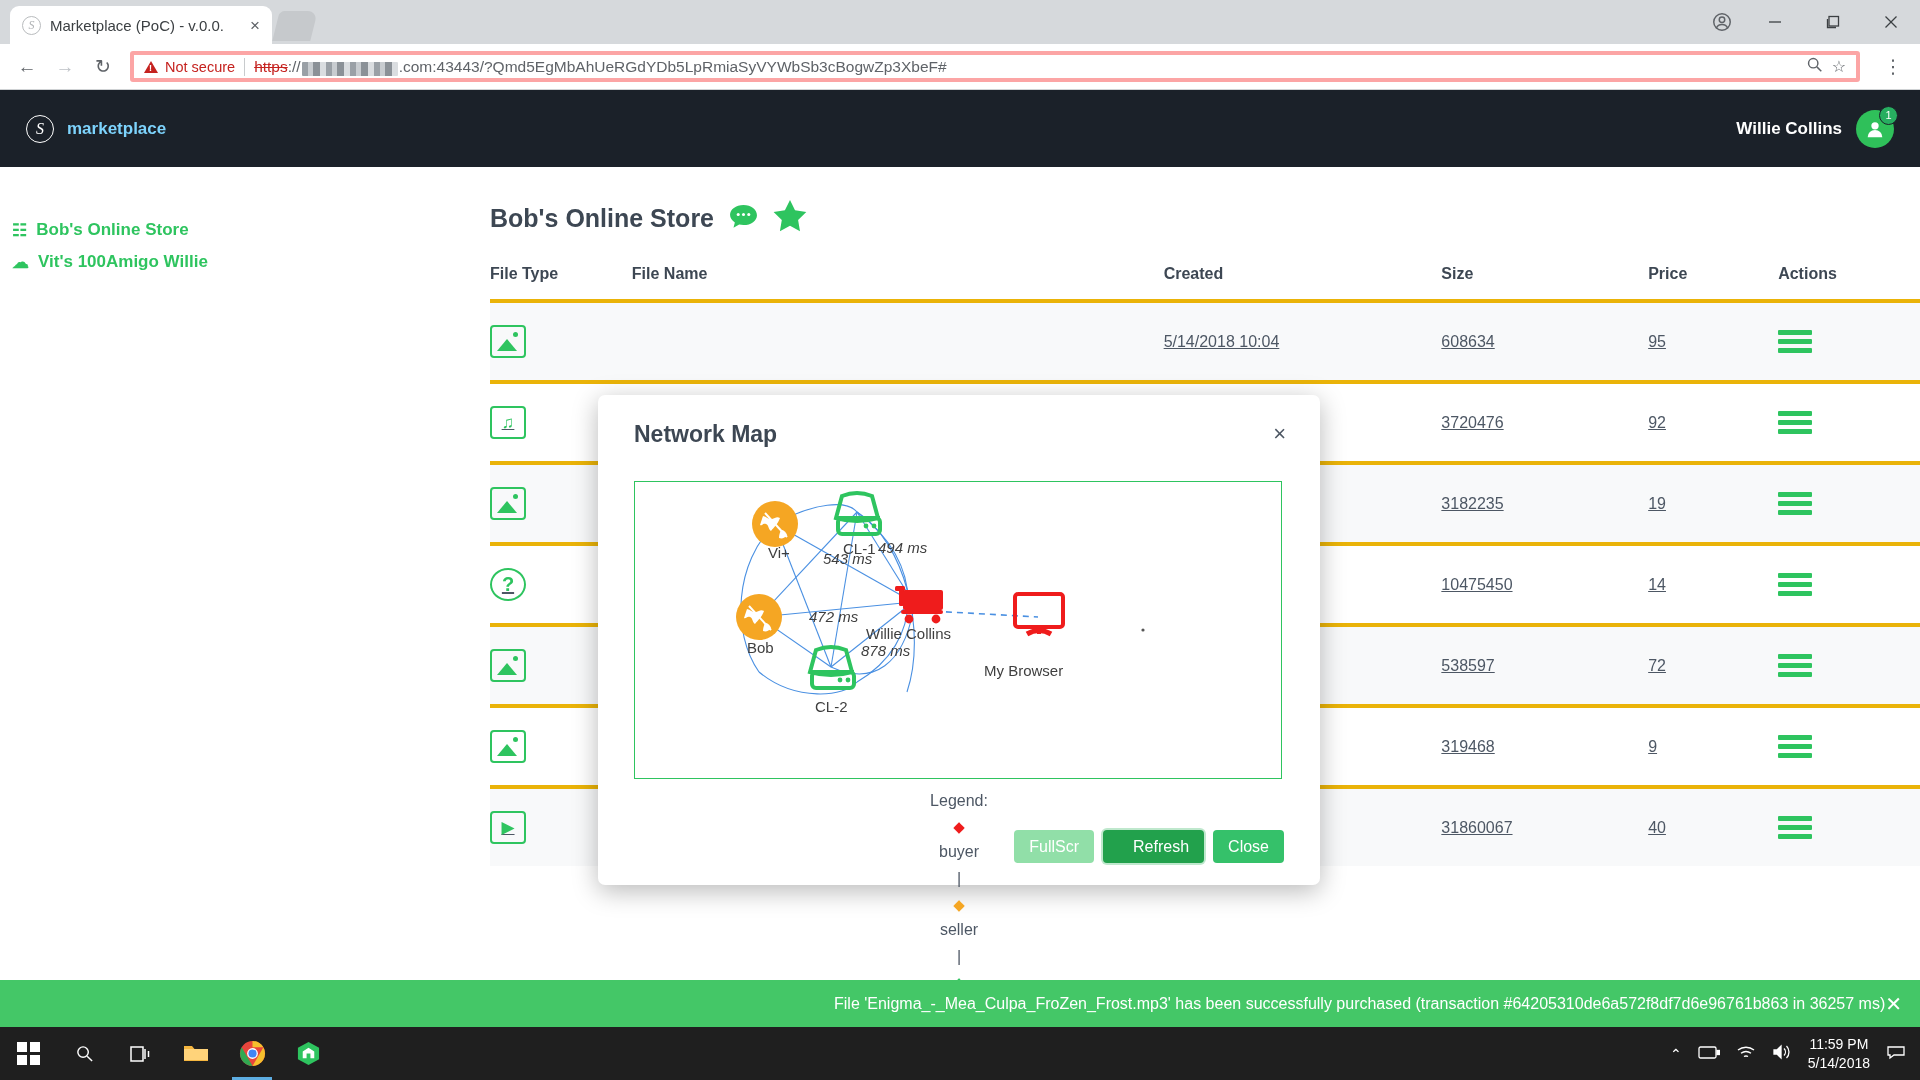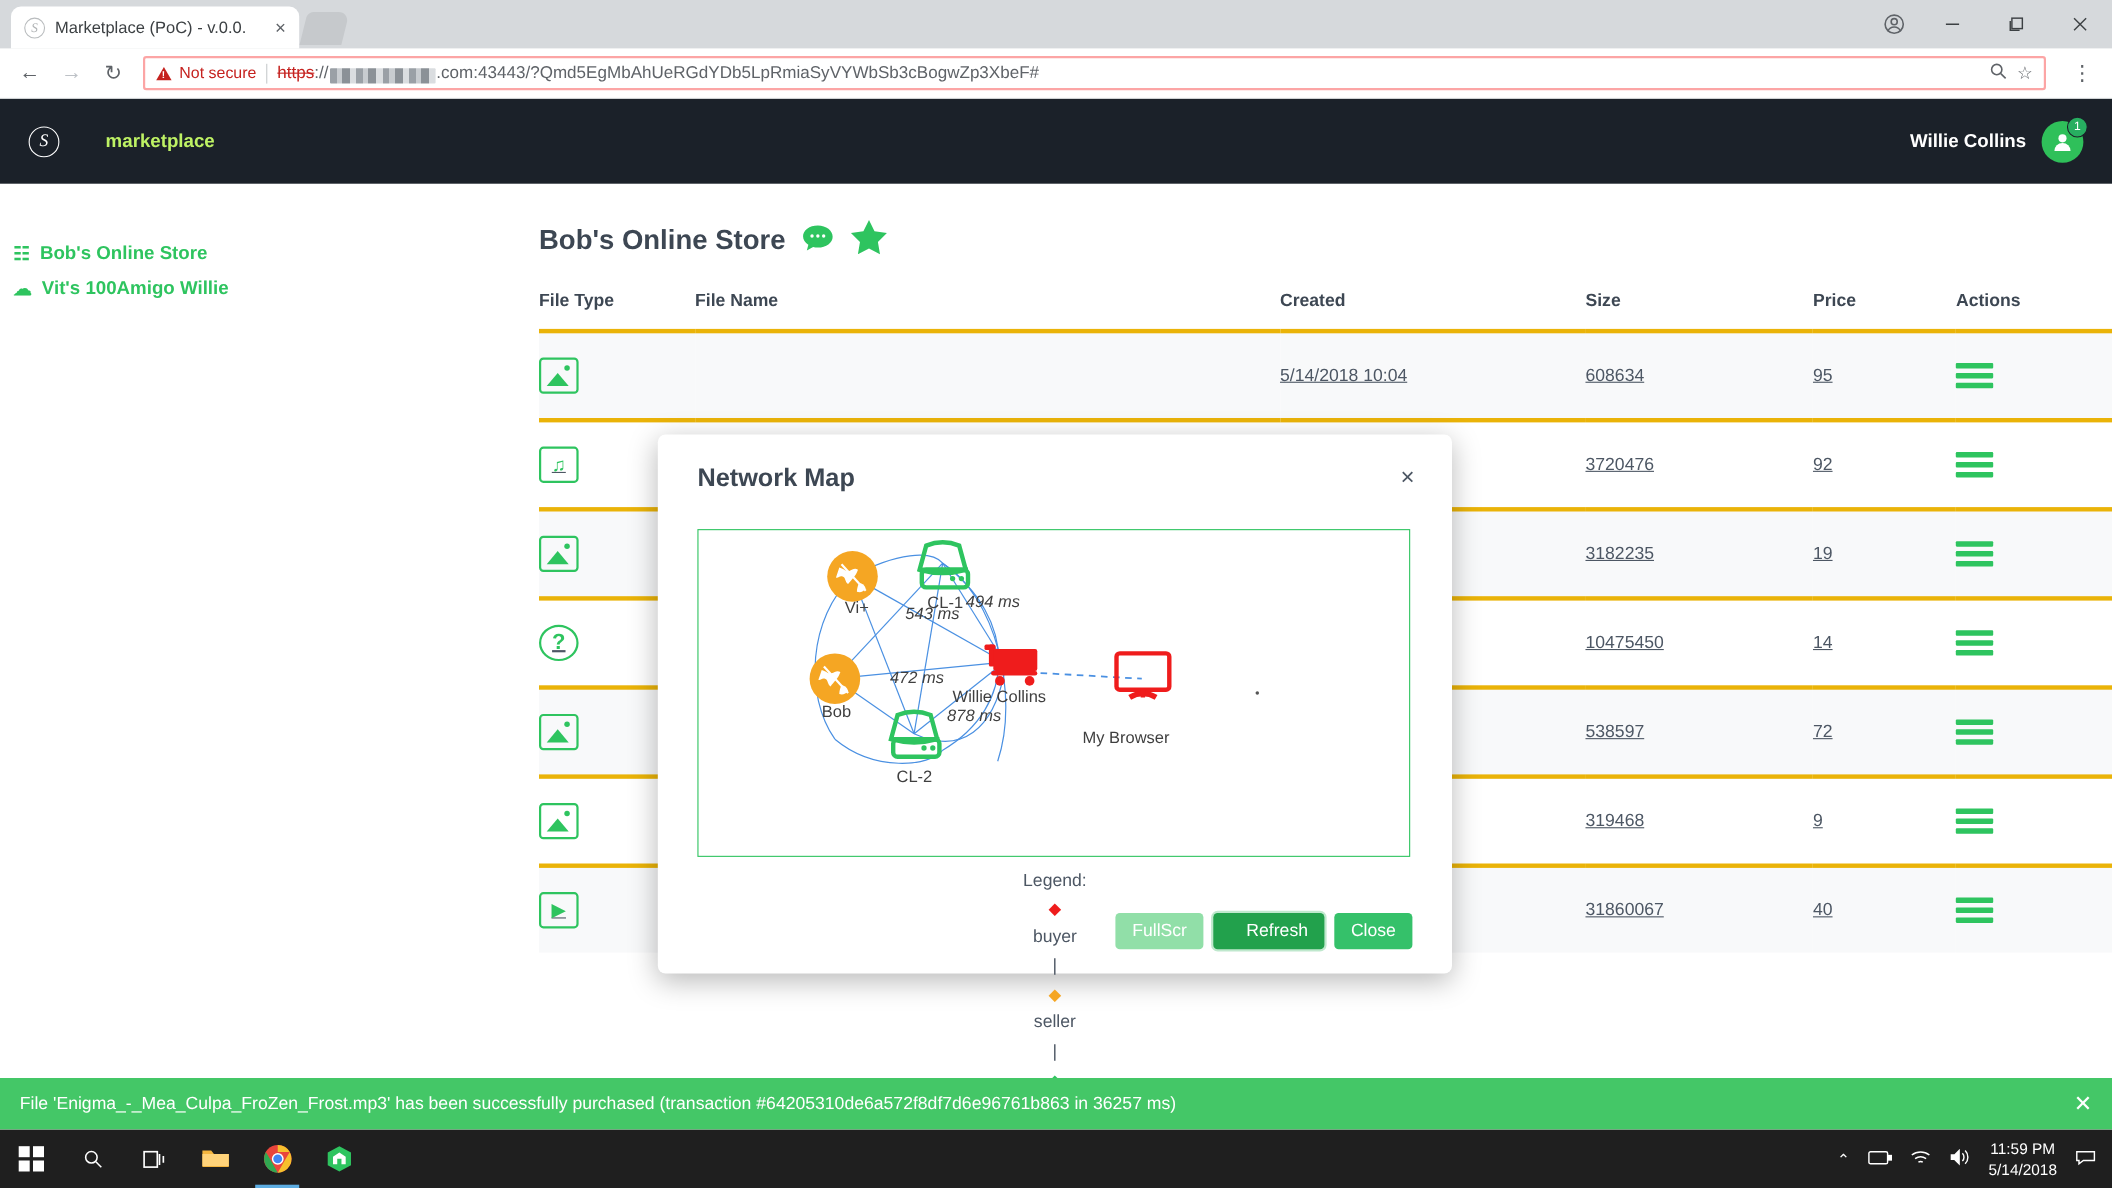--- a/index.html
+++ b/index.html
@@ -53,21 +53,21 @@
   .toolbar {
     height: 46px; background: #fff; display: flex; align-items: center;
     padding: 0 10px; gap: 4px; border-bottom: 1px solid #cfd2d4;
   }
   .nav-btn {
     width: 34px; height: 34px; display: flex; align-items: center;
     justify-content: center; color: #5f6368; font-size: 19px;
   }
   .nav-btn.dim { color: #bdc1c6; }
   .omnibox {
-    flex: 1; height: 31px; background: #fff; border: 2px solid #fca5a5;
+    flex: 1; height: 31px; background: #fff; border: 4px solid #fca5a5;
     border-radius: 3px; display: flex; align-items: center;
     padding: 0 10px; gap: 9px; margin: 0 6px;
   }
   .not-secure {
     display: flex; align-items: center; gap: 7px;
     color: #c5221f; font-size: 14.5px; white-space: nowrap;
   }
   .warn-tri {
     width: 0; height: 0; border-left: 7px solid transparent;
     border-right: 7px solid transparent; border-bottom: 12px solid #c5221f;
@@ -97,21 +97,21 @@
     height: 77px; background: #1b2129; display: flex; align-items: center;
     padding: 0 26px; justify-content: space-between;
   }
   .brand { display: flex; align-items: center; gap: 13px; }
   .brand-logo {
     width: 28px; height: 28px; border-radius: 50%; border: 1.7px solid #fff;
     display: flex; align-items: center; justify-content: center;
     color: #fff; font-size: 16px; font-family: "Liberation Serif", serif;
     font-style: italic;
   }
-  .brand-name { color: #bef264; font-size: 17px; font-weight: bold; margin-left: 29px; }
+  .brand-name { color: #7dd3fc; font-size: 17px; font-weight: bold; }
   .user-area { display: flex; align-items: center; gap: 14px; position: relative; }
   .user-name { color: #fff; font-size: 17px; font-weight: bold; }
   .avatar {
     width: 38px; height: 38px; border-radius: 50%; background: #2fc05a;
     display: flex; align-items: center; justify-content: center;
     position: relative;
   }
   .avatar-badge {
     position: absolute; top: -4px; right: -4px; width: 19px; height: 19px;
     border-radius: 50%; background: #27ae60; color: #fff; font-size: 11px;
@@ -213,21 +213,21 @@
   }
   .edge-label {
     position: absolute; font-size: 15px; color: #3f3f3f; font-style: italic;
     font-family: "Liberation Sans", sans-serif; white-space: nowrap;
   }
 
   
   .toast {
     position: absolute; left: 0; bottom: 0; width: 1920px; height: 47px;
     background: #44c767; color: #fff; display: flex; align-items: center;
-    padding: 0 18px; font-size: 16px; justify-content: space-between;
+    padding: 0 18px; font-size: 16px; justify-content: flex-end;
   }
   .toast-close { font-size: 20px; }
 
   
   .taskbar {
     position: absolute; left: 0; top: 1027px; width: 1920px; height: 53px;
     background: #1f1f1f; display: flex; align-items: center;
   }
   .tb-item {
     width: 56px; height: 53px; display: flex; align-items: center;

